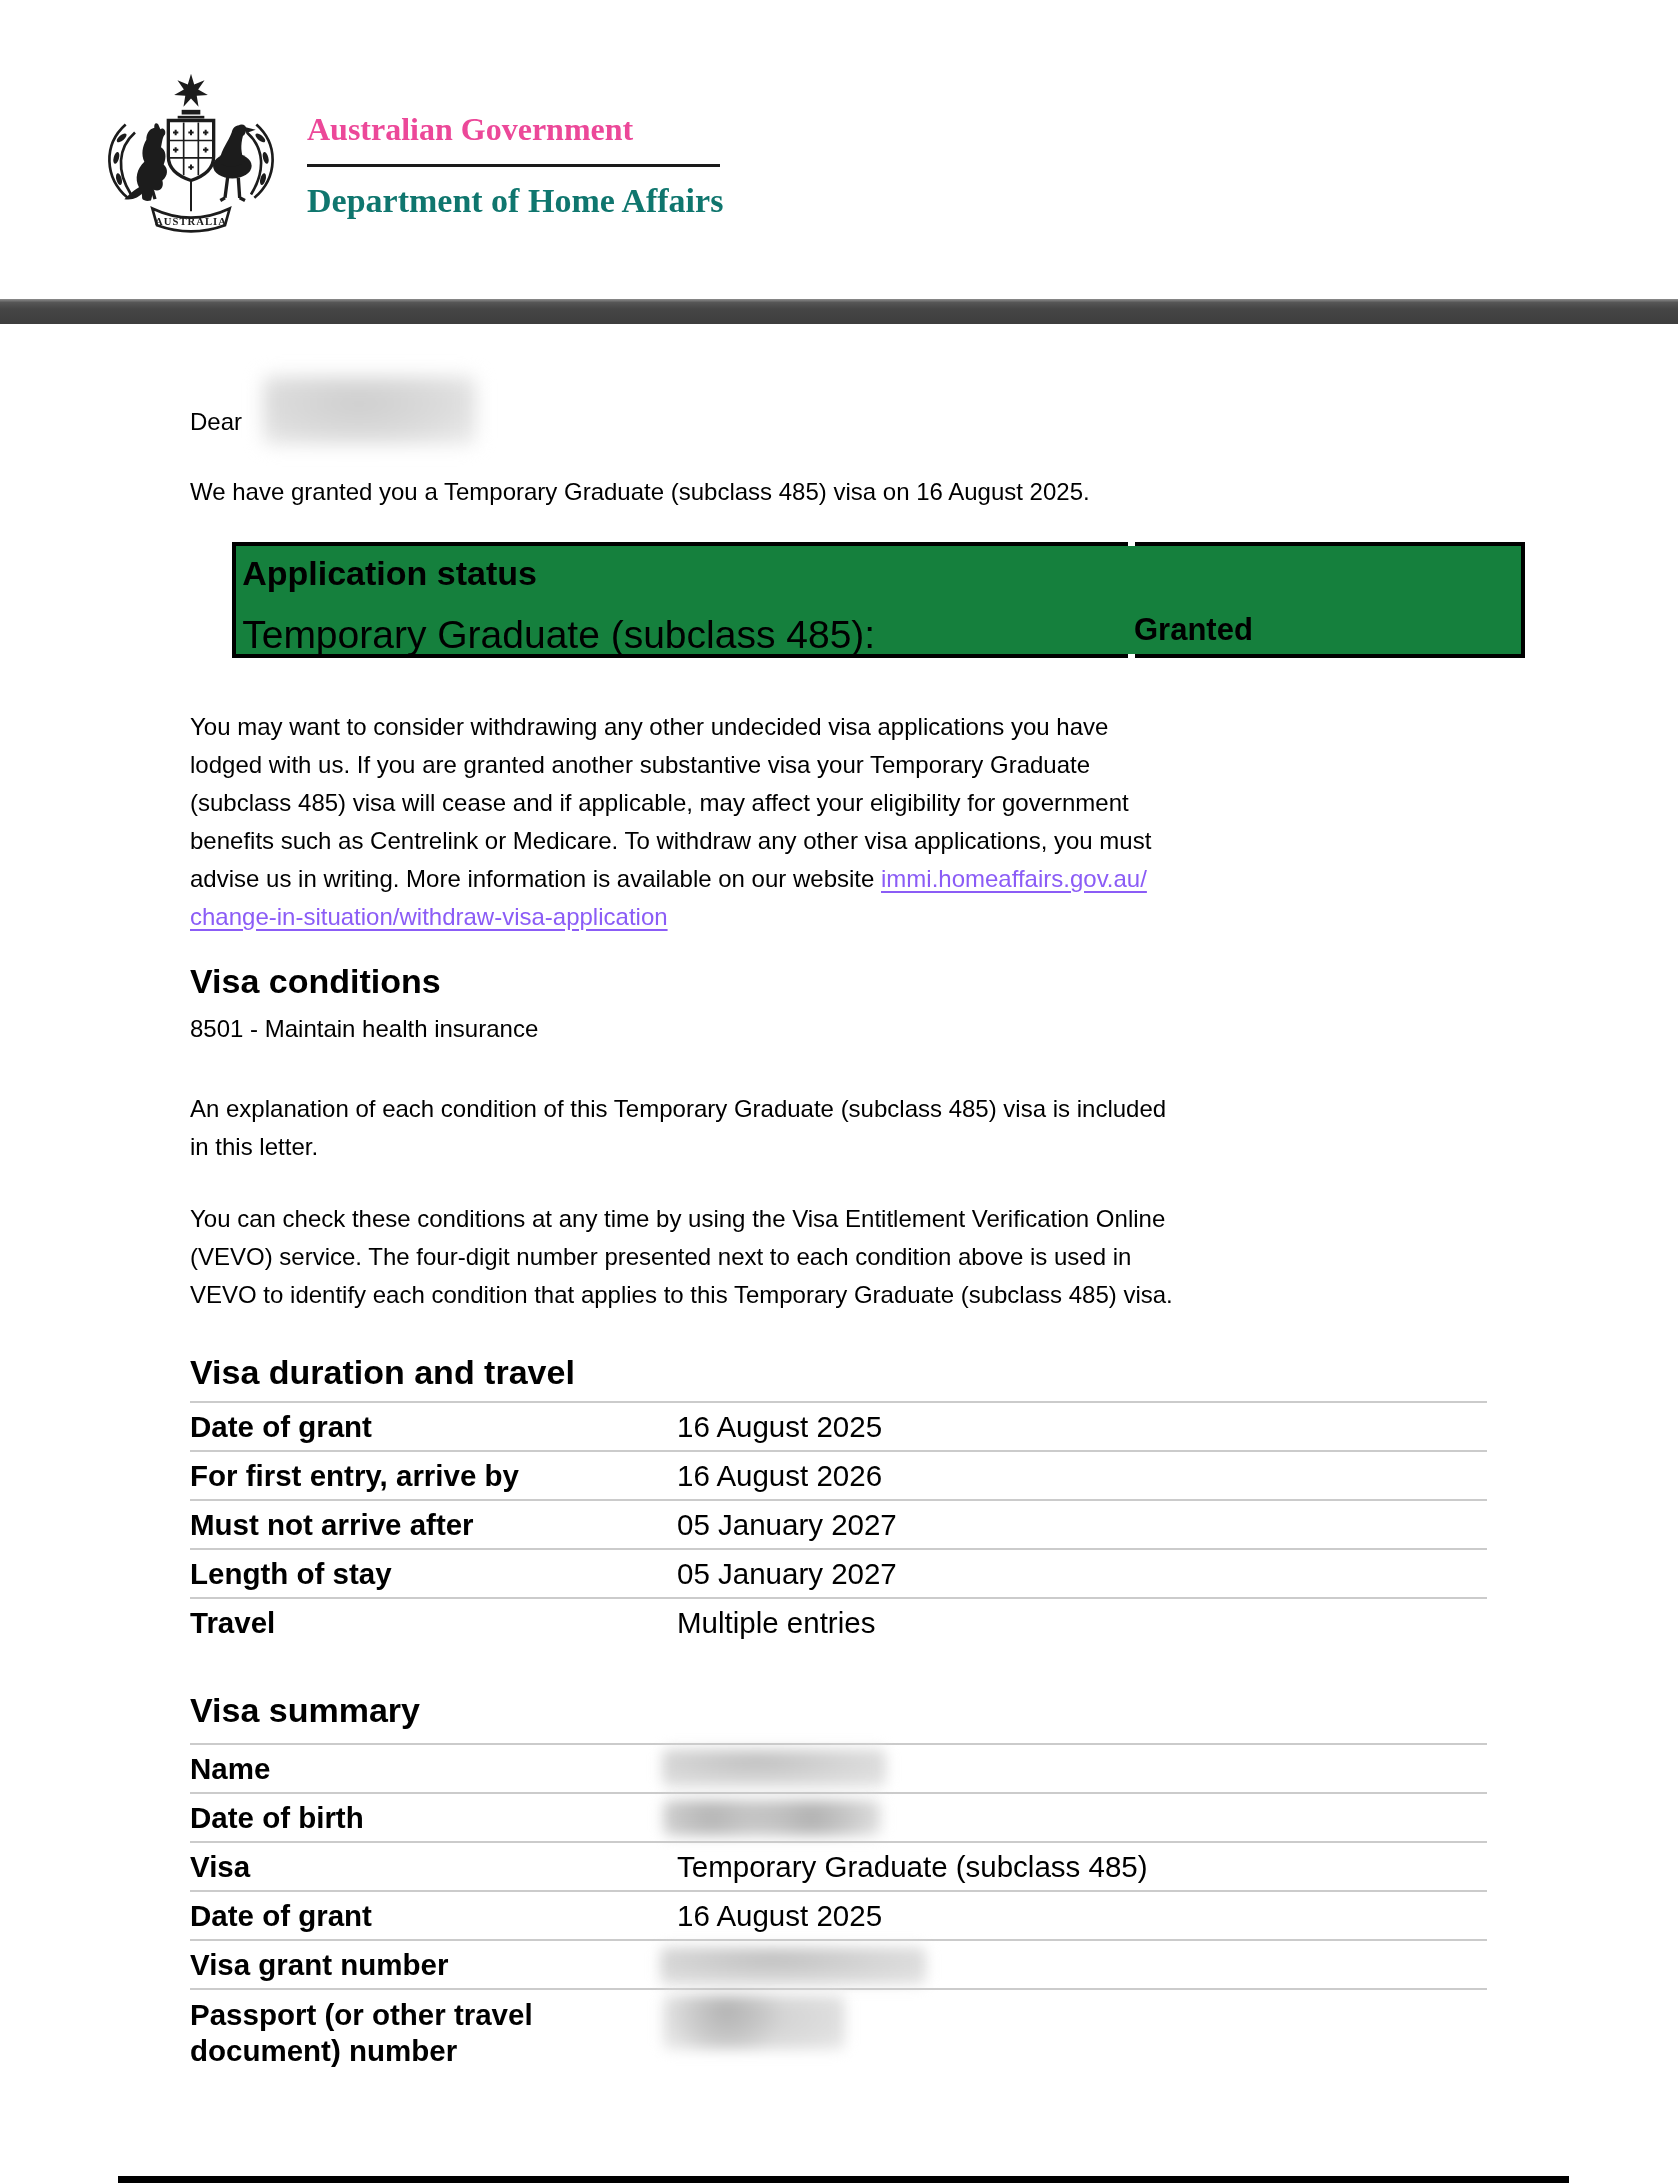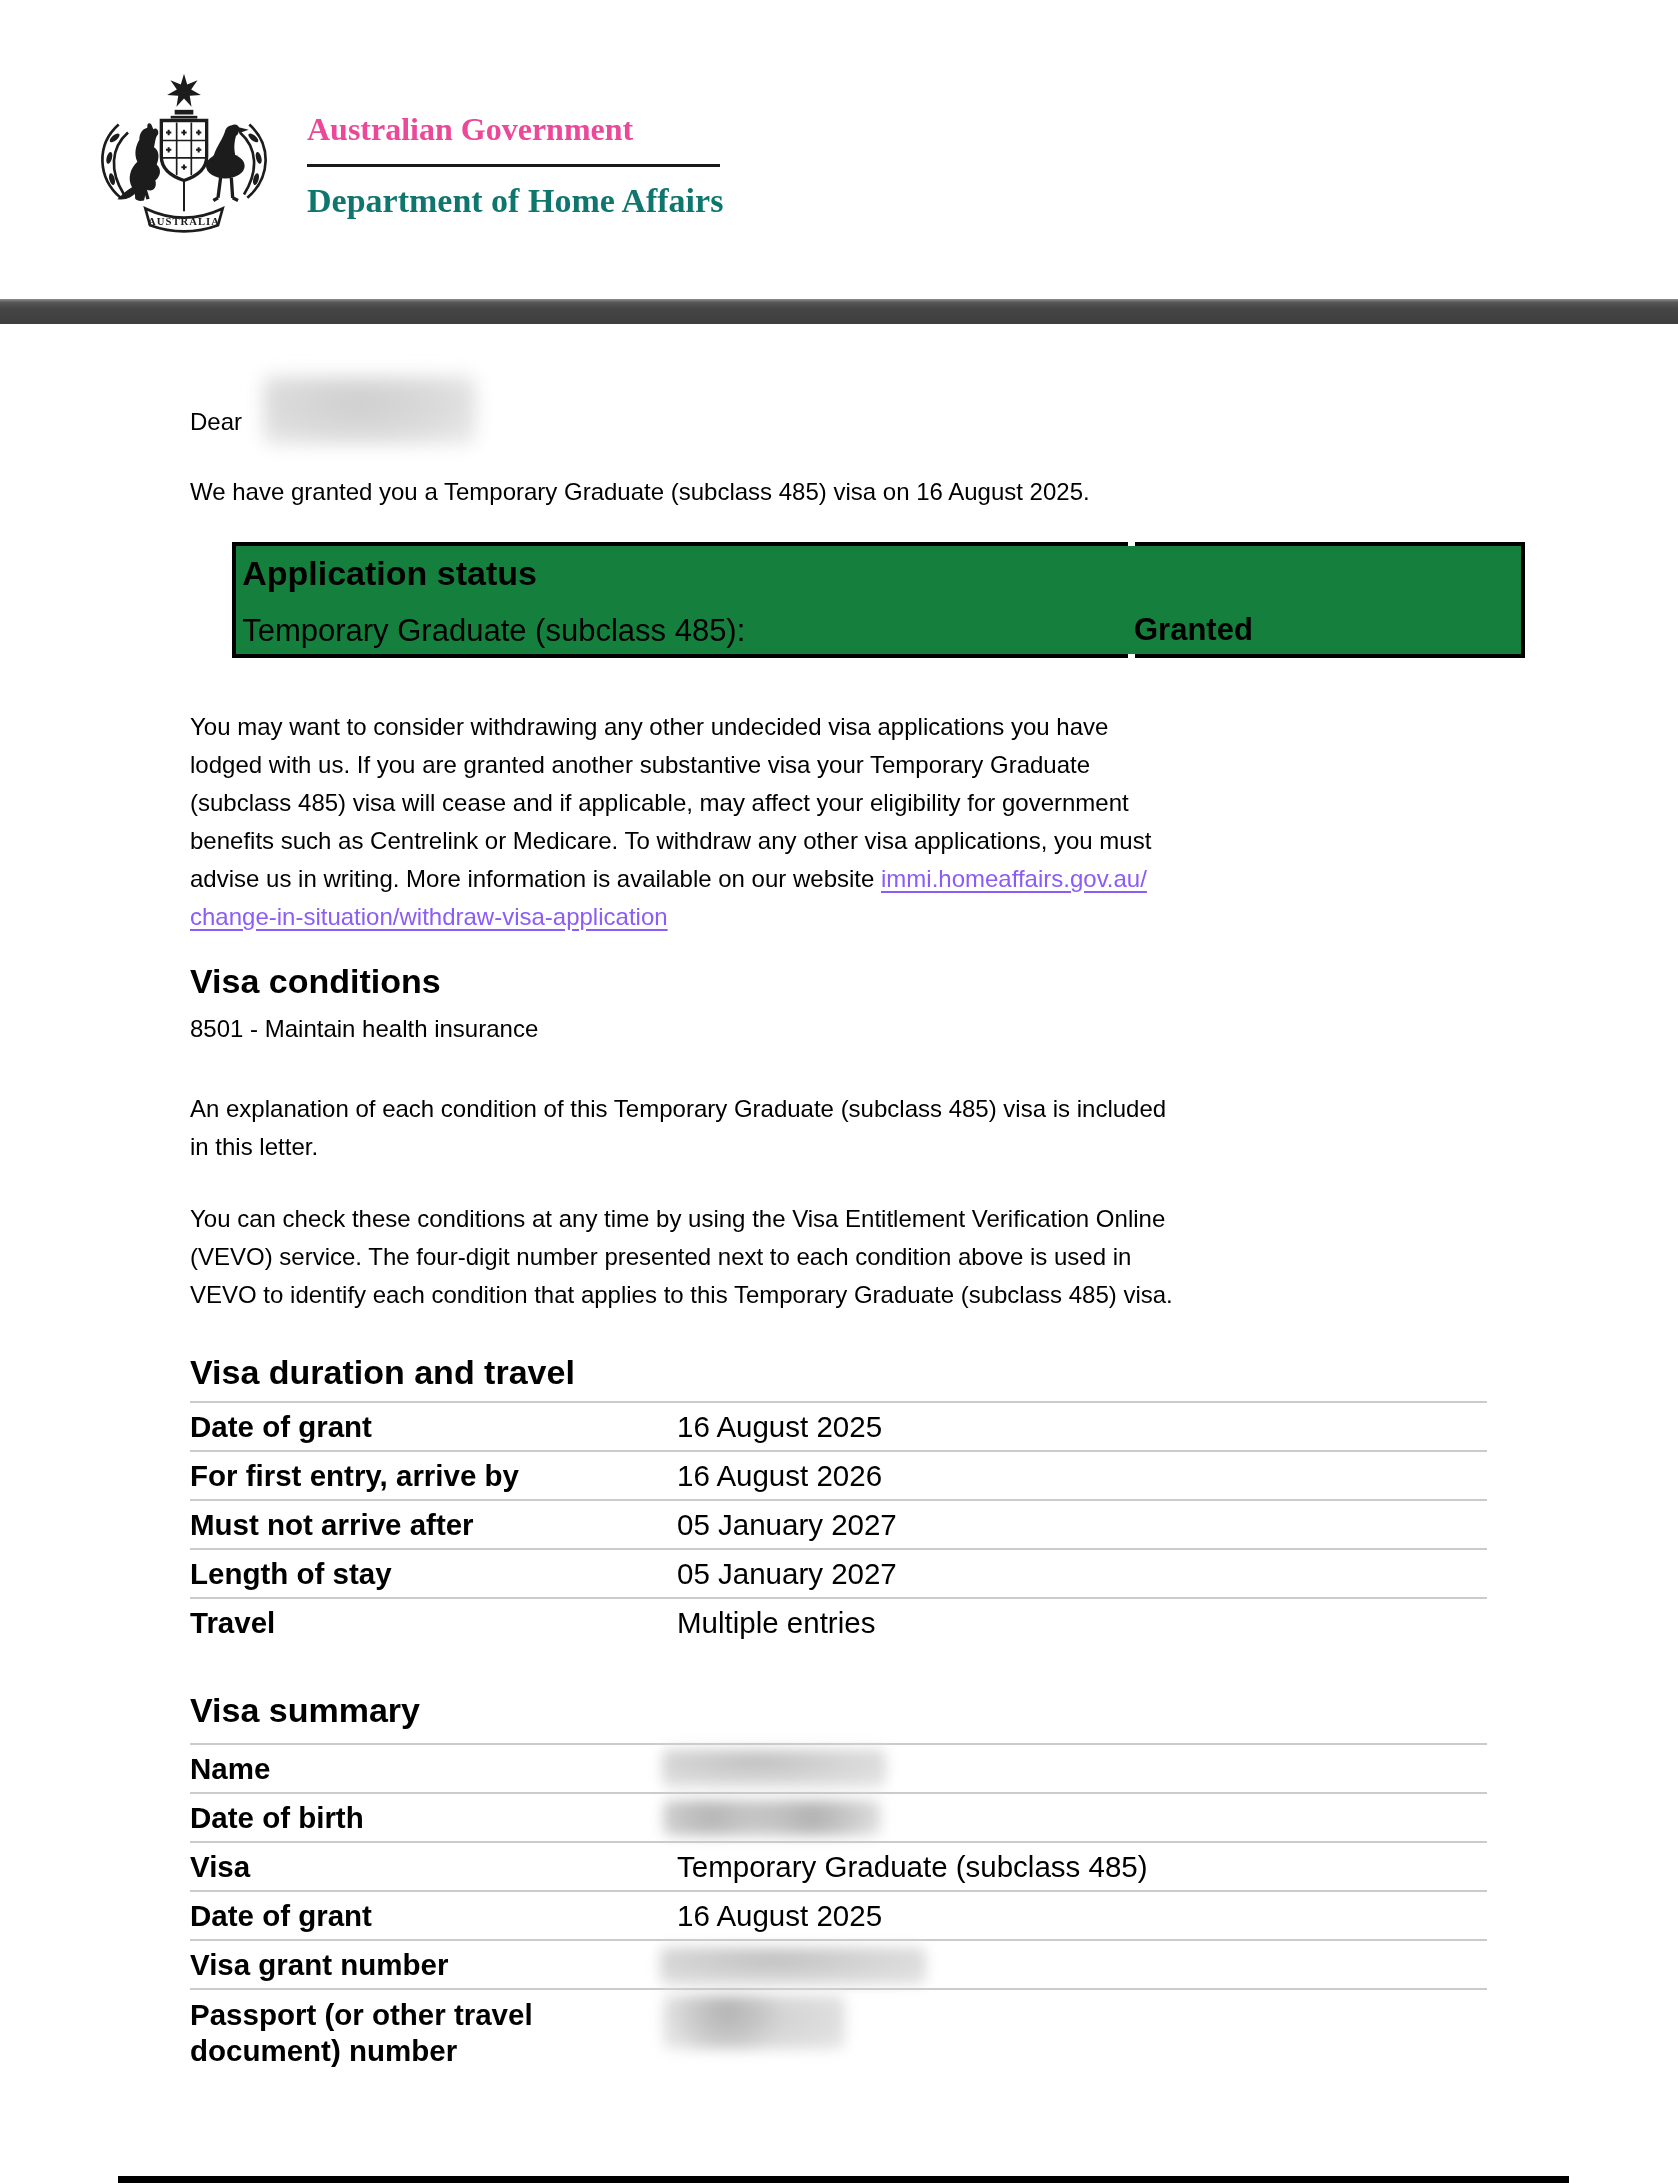--- a/index.html
+++ b/index.html
@@ -2,21 +2,21 @@
 <html style="font-size:11px"><head>
 <meta charset="utf-8">
 <style>
   * { margin:0; padding:0; box-sizing:border-box; }
   html,body { width:1679px; height:2183px; background:#ffffff; overflow:hidden; }
   body { position:relative; font-family:"Liberation Sans","DejaVu Sans",sans-serif; color:#000; }
 
   .abs { position:absolute; }
 
   
-  .crest { left:84px; top:71px; width:200px; height:167px; }
+  .crest { left:91px; top:71px; width:200px; height:167px; }
   .gov-name {
     left:307px; top:111px;
     font-family:"Liberation Serif","DejaVu Serif",serif;
     font-weight:bold; font-size:32px; color:#ec4899;
   }
   .header-rule { left:307px; top:164px; width:413px; height:2.7px; background:#1a1a1a; }
   .dept-name {
     left:307px; top:182px;
     font-family:"Liberation Serif","DejaVu Serif",serif;
     font-weight:bold; font-size:34px; color:#0f766e;
@@ -40,21 +40,21 @@
 
   
   .status-box {
     left:193px; top:542px; width:1293px; height:116px;
     border:4.8px solid #000; background:#15803d;margin-left:39px;
   }
   .status-box .gap { position:absolute; width:6.9px; height:4.8px; left:892px; background:#fff; }
   .status-box .gap.g-top { top:-4.8px; }
   .status-box .gap.g-bottom { bottom:-4.8px; }
   .status-title { position:absolute; left:6.2px; top:8.2px; font-size:34px; font-weight:bold; }
-  .status-visa  { position:absolute; left:6.2px; top:67px; font-size:31px; }
+  .status-visa  { position:absolute; left:6.2px; top:67px; font-size:39px; }
   .status-granted { position:absolute; left:898px; top:66px; font-size:31px; font-weight:bold; }
 
   
   .para { left:190px; width:1310px; }
   .withdraw-para { top:708px; }
   .doc-link { color:#8b5cf6; text-decoration:underline; text-underline-offset:4.1px; }
 
   .section-heading { font-size:34px; font-weight:bold; }
   .visa-conditions-heading { left:190px; top:962px; }
   .condition-item { left:190px; top:1010px; }

